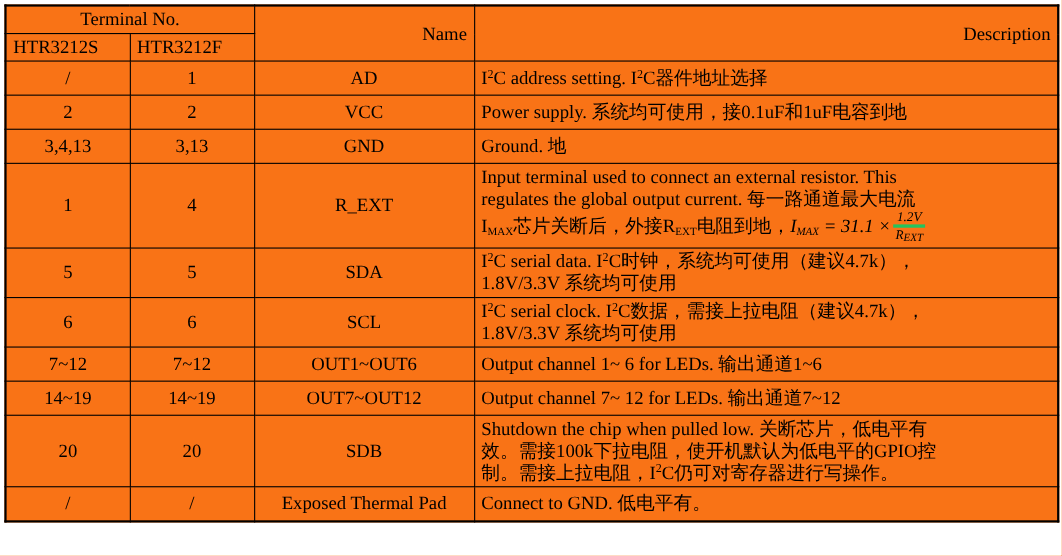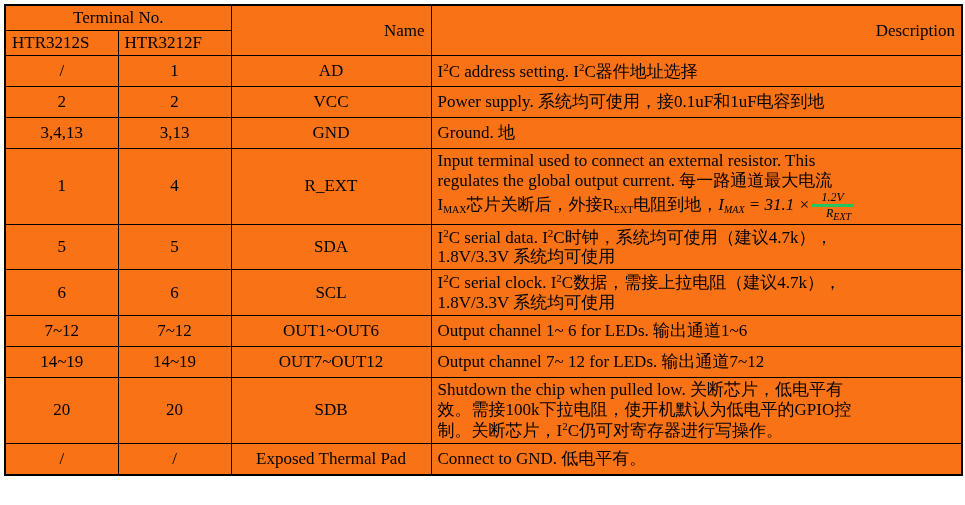--- a/index.html
+++ b/index.html
@@ -88,21 +88,20 @@
   .frac .num {
     display: block;
     border-bottom: 3px solid #22c55e;
     padding: 0 2px;
     font-style: italic;
   }
   .frac .den {
     display: block;
     padding: 0 2px;
     font-style: italic;
-    margin-left: 12px;
   }
   .ital { font-style: italic; }
   .eq { font-style: italic; white-space: nowrap; }
   .sdb-cell { line-height: 1.32; margin-top: 44px; }
 </style>
 </head>
 <body>
 
 <div class="page">
   <table class="pintable outer-border">
@@ -189,21 +188,21 @@
         <td class="desc-cell">Output channel 7~ 12 for LEDs.  输出通道7~12</td>
       </tr>
 
       <tr>
         <td class="ctr">20</td>
         <td class="ctr">20</td>
         <td class="ctr">SDB</td>
         <td class="desc-cell sdb-cell">
           <div>Shutdown the chip when pulled low.  关断芯片，低电平有</div>
           <div>效。需接100k下拉电阻，使开机默认为低电平的GPIO控</div>
-          <div><span>制。关断芯片，I</span><sup class="small">2</sup><span>C仍可对寄存器进行写操作。</span></div>
+          <div><span>制。需接上拉电阻，I</span><sup class="small">2</sup><span>C仍可对寄存器进行写操作。</span></div>
         </td>
       </tr>
 
       <tr class="row-tall">
         <td class="ctr">/</td>
         <td class="ctr">/</td>
         <td class="ctr">Exposed Thermal Pad</td>
         <td class="desc-cell">Connect to GND.  低电平有。</td>
       </tr>
     </tbody>

